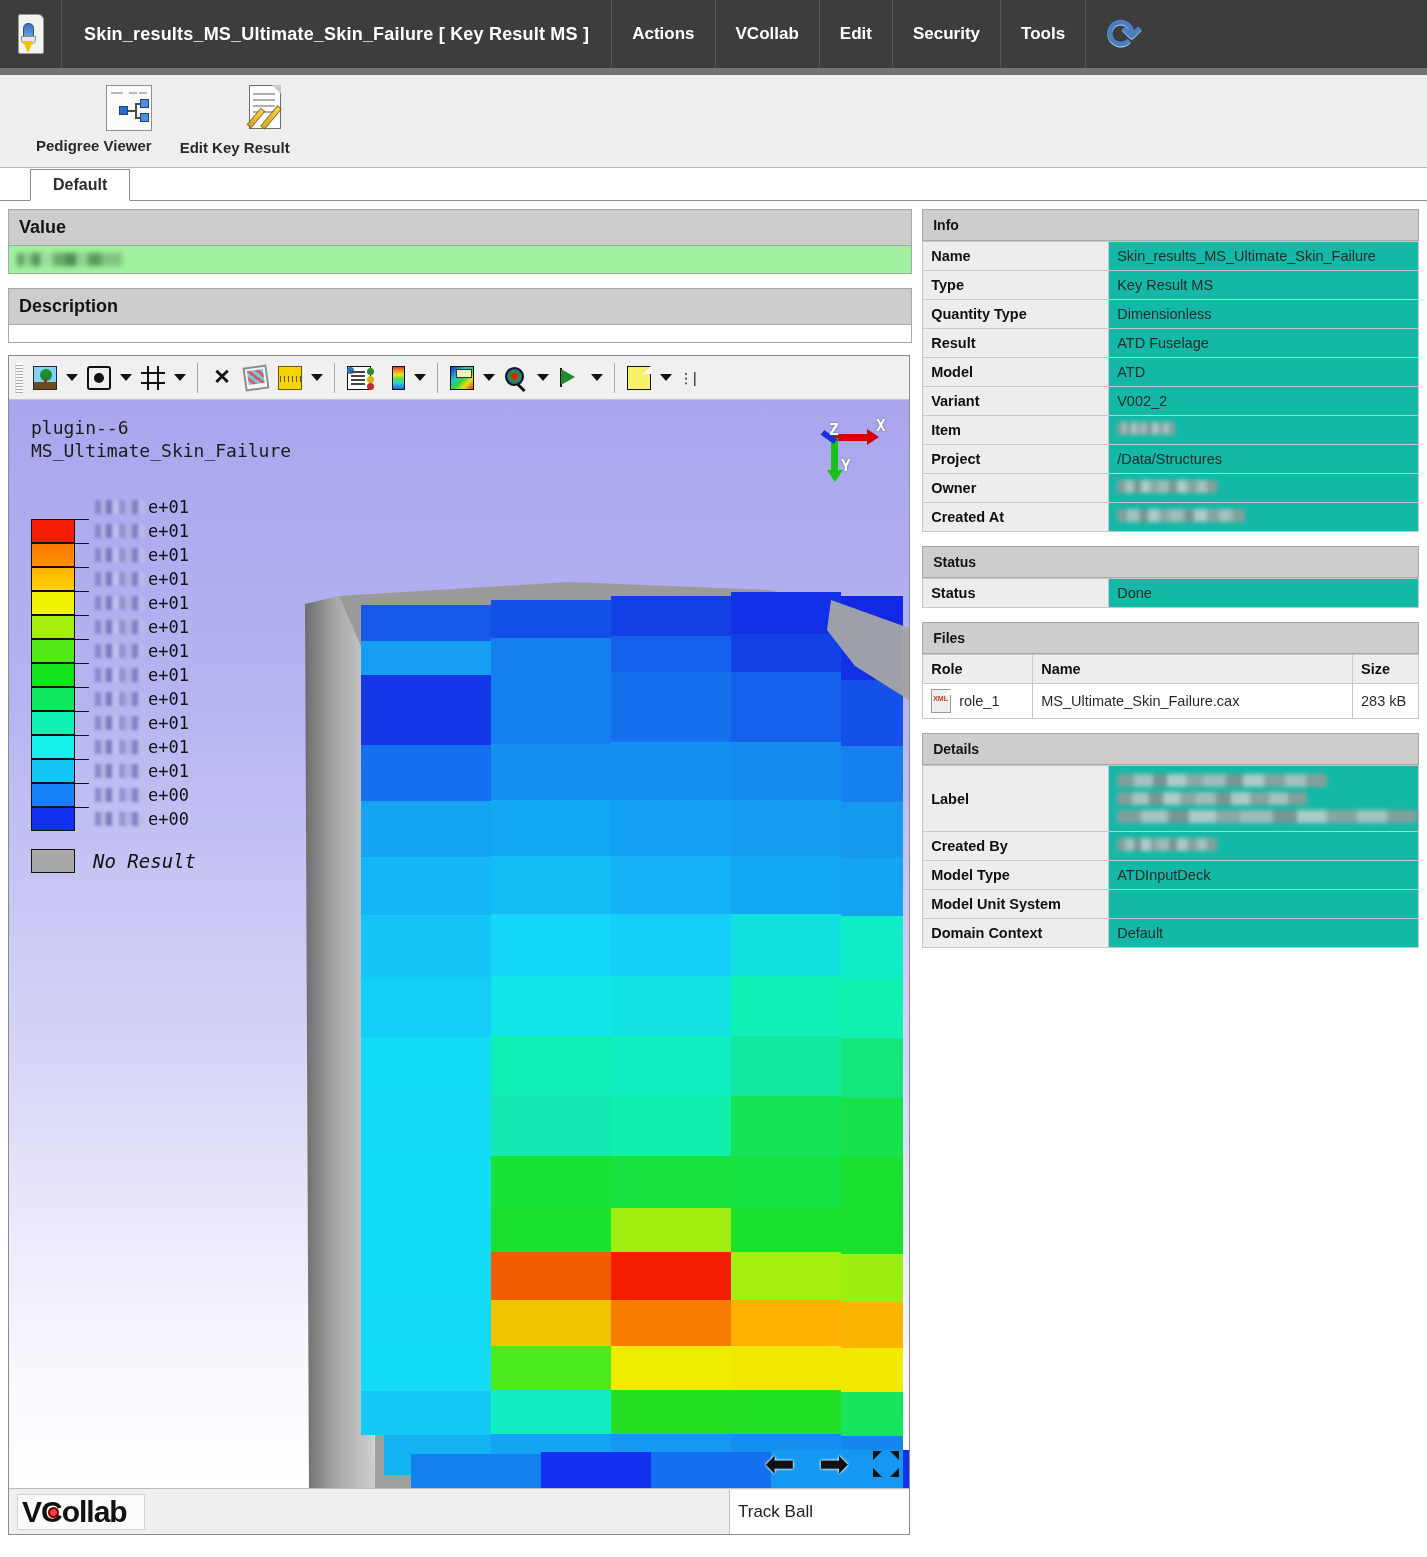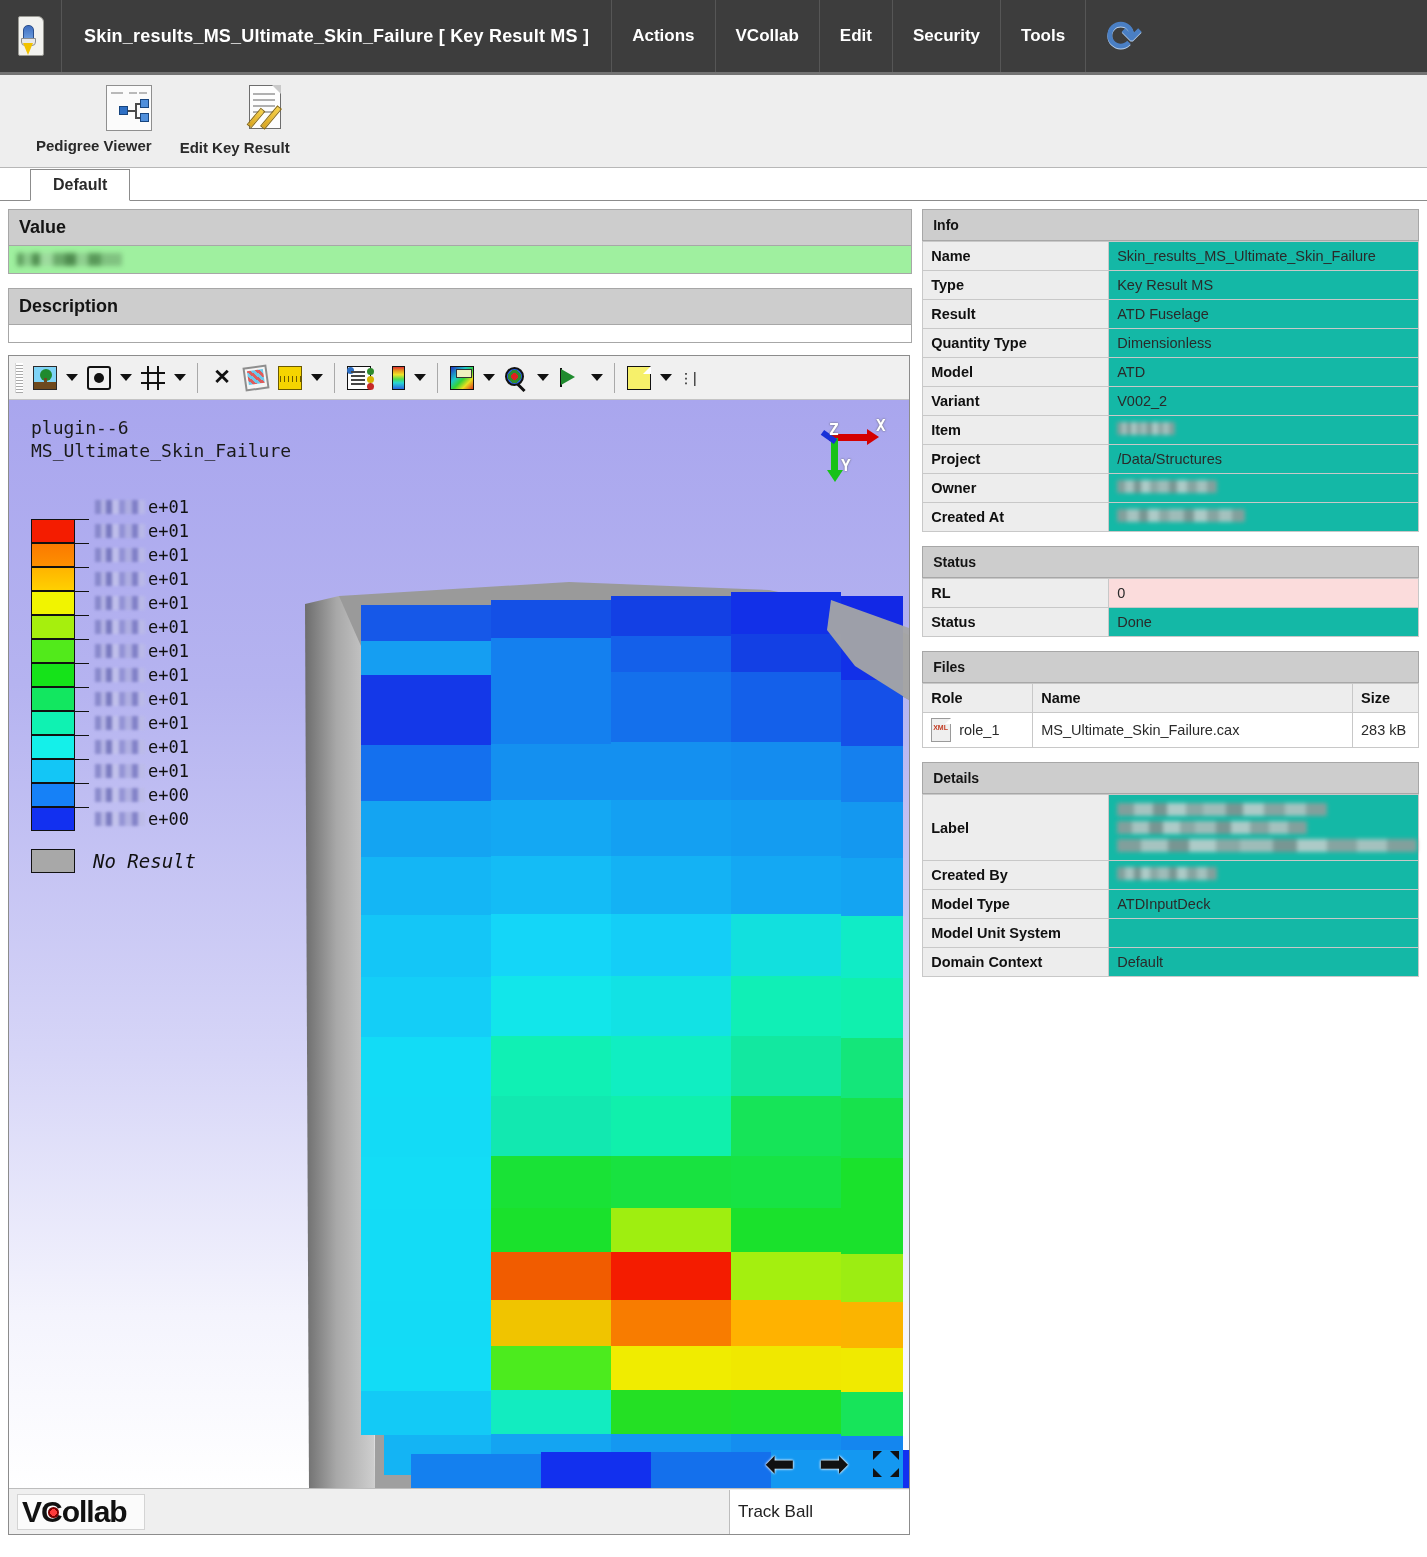--- a/index.html
+++ b/index.html
@@ -13,21 +13,21 @@
     overflow:hidden;
     position:relative;
   }
 
   
   .appbar {
     height:75px;
     background:#3d3d3d;
     display:flex;
     align-items:stretch;
-    border-bottom:3px solid #737373;
+    border-bottom:7px solid #737373;
   }
   .appbar-logo {
     width:62px;
     display:flex; align-items:center; justify-content:center;
     border-right:1px solid #565656;
   }
   .app-icon { position:relative; width:34px; height:40px; }
   .app-icon .page {
     position:absolute; left:4px; top:0; width:26px; height:40px;
     background:#f2f2ef; border:1px solid #9a9a94; border-radius:2px 6px 2px 2px;
@@ -851,26 +851,26 @@
         <tbody>
             <tr>
               <td class="k">Name</td>
               <td class="v">Skin_results_MS_Ultimate_Skin_Failure</td>
             </tr>
         <tr>
               <td class="k">Type</td>
               <td class="v">Key Result MS</td>
             </tr>
         <tr>
+              <td class="k">Quantity Type</td>
+              <td class="v">Dimensionless</td>
+            </tr>
+        <tr>
               <td class="k">Result</td>
               <td class="v">ATD Fuselage</td>
-            </tr>
-        <tr>
-              <td class="k">Quantity Type</td>
-              <td class="v">Dimensionless</td>
             </tr>
         <tr>
               <td class="k">Model</td>
               <td class="v">ATD</td>
             </tr>
         <tr>
               <td class="k">Variant</td>
               <td class="v">V002_2</td>
             </tr>
         <tr>
@@ -890,24 +890,20 @@
               <td class="v"><span class="blur" style="width:128px"></span></td>
             </tr>
       </tbody>
         </table>
     </div>
 
     <div class="panel">
       <div class="panel-head">Status</div>
       <table class="kv">
         <tbody>
-            <tr>
-              <td class="k">RL</td>
-              <td class="v pink">0</td>
-            </tr>
         <tr>
               <td class="k">Status</td>
               <td class="v">Done</td>
             </tr>
       </tbody>
         </table>
     </div>
 
     <div class="panel">
       <div class="panel-head">Files</div>

